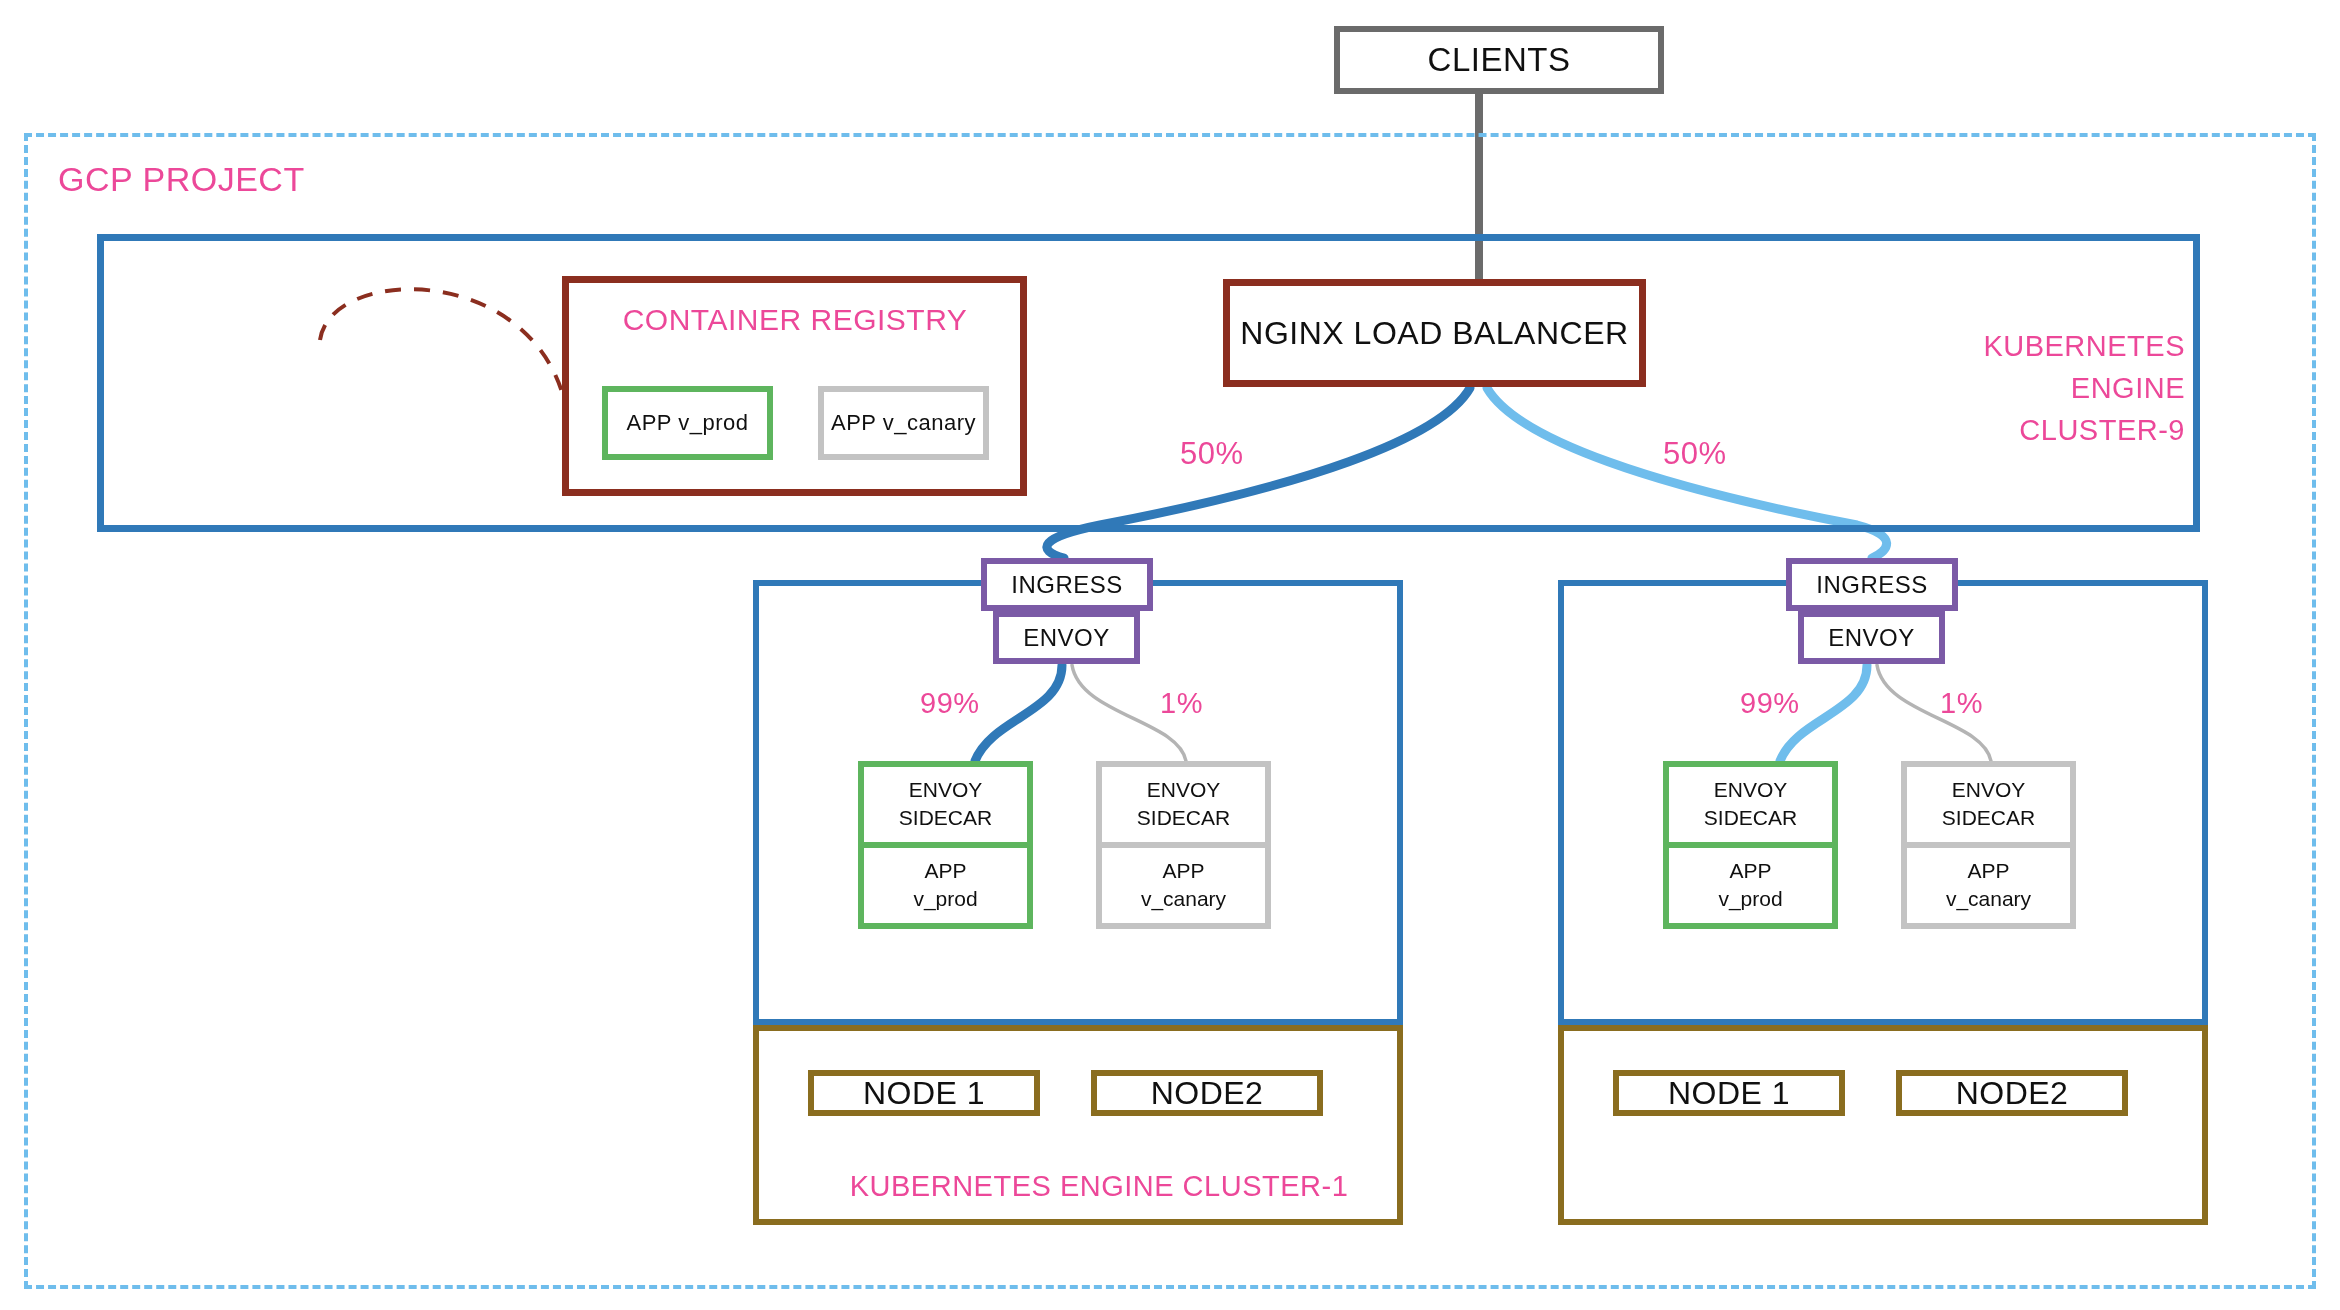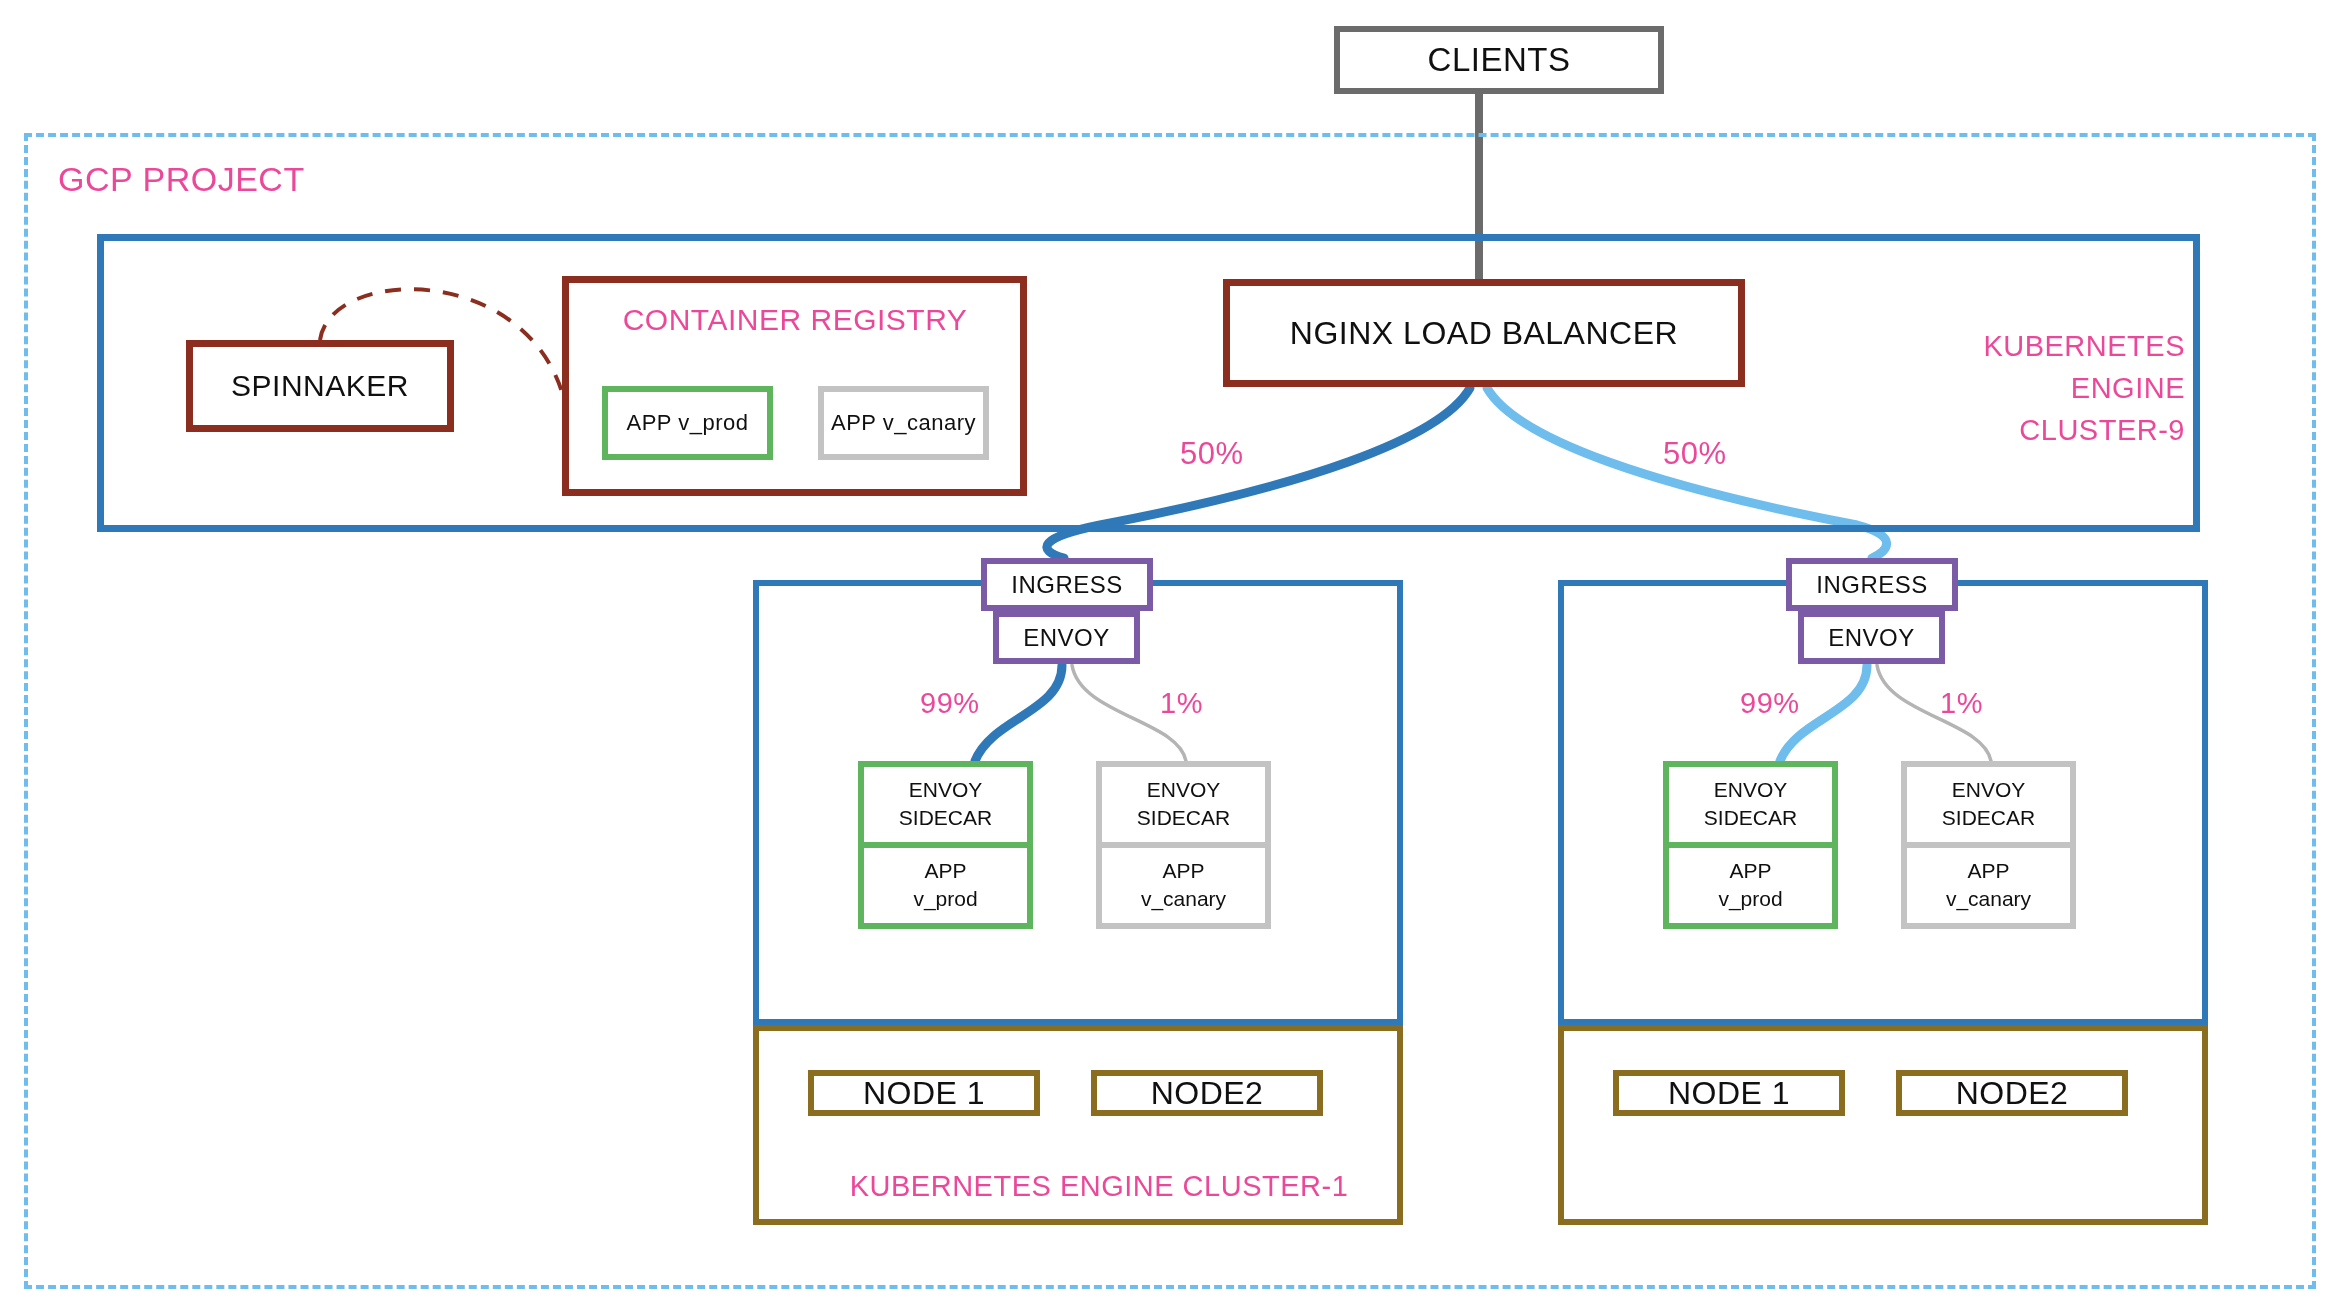--- a/index.html
+++ b/index.html
@@ -112,21 +112,21 @@
     width: 171px; height: 74px;
     border: 6px solid #C3C3C3;
     flex-direction: column;
     font-size: 22px;
     line-height: 30px;
   }
 
   
   .nginx {
     left: 1223px; top: 279px;
-    width: 522px; height: 108px;
+    width: 423px; height: 108px;
     border: 7px solid #8B2E1F;
     font-size: 32px;
     text-align: center;
   }
 
   
   .pct {
     font-size: 31px;
   }
   .pct-50-left  { left: 1180px; top: 436px; }
@@ -244,21 +244,20 @@
   <div class="box clients">CLIENTS</div>
 
   <div class="box gcp-frame"></div>
   <div class="label gcp-title">GCP PROJECT</div>
 
   <div class="box cluster3"></div>
   <div class="label cluster3-label">KUBERNETES
 ENGINE
 CLUSTER-9</div>
 
-  <div class="box spinnaker">SPINNAKER</div>
 
   <div class="box registry"></div>
   <div class="label registry-title">CONTAINER REGISTRY</div>
   <div class="box reg-app-prod">APP
 v_prod</div>
   <div class="box reg-app-canary">APP
 v_canary</div>
 
   <div class="box nginx">NGINX LOAD BALANCER</div>
 

